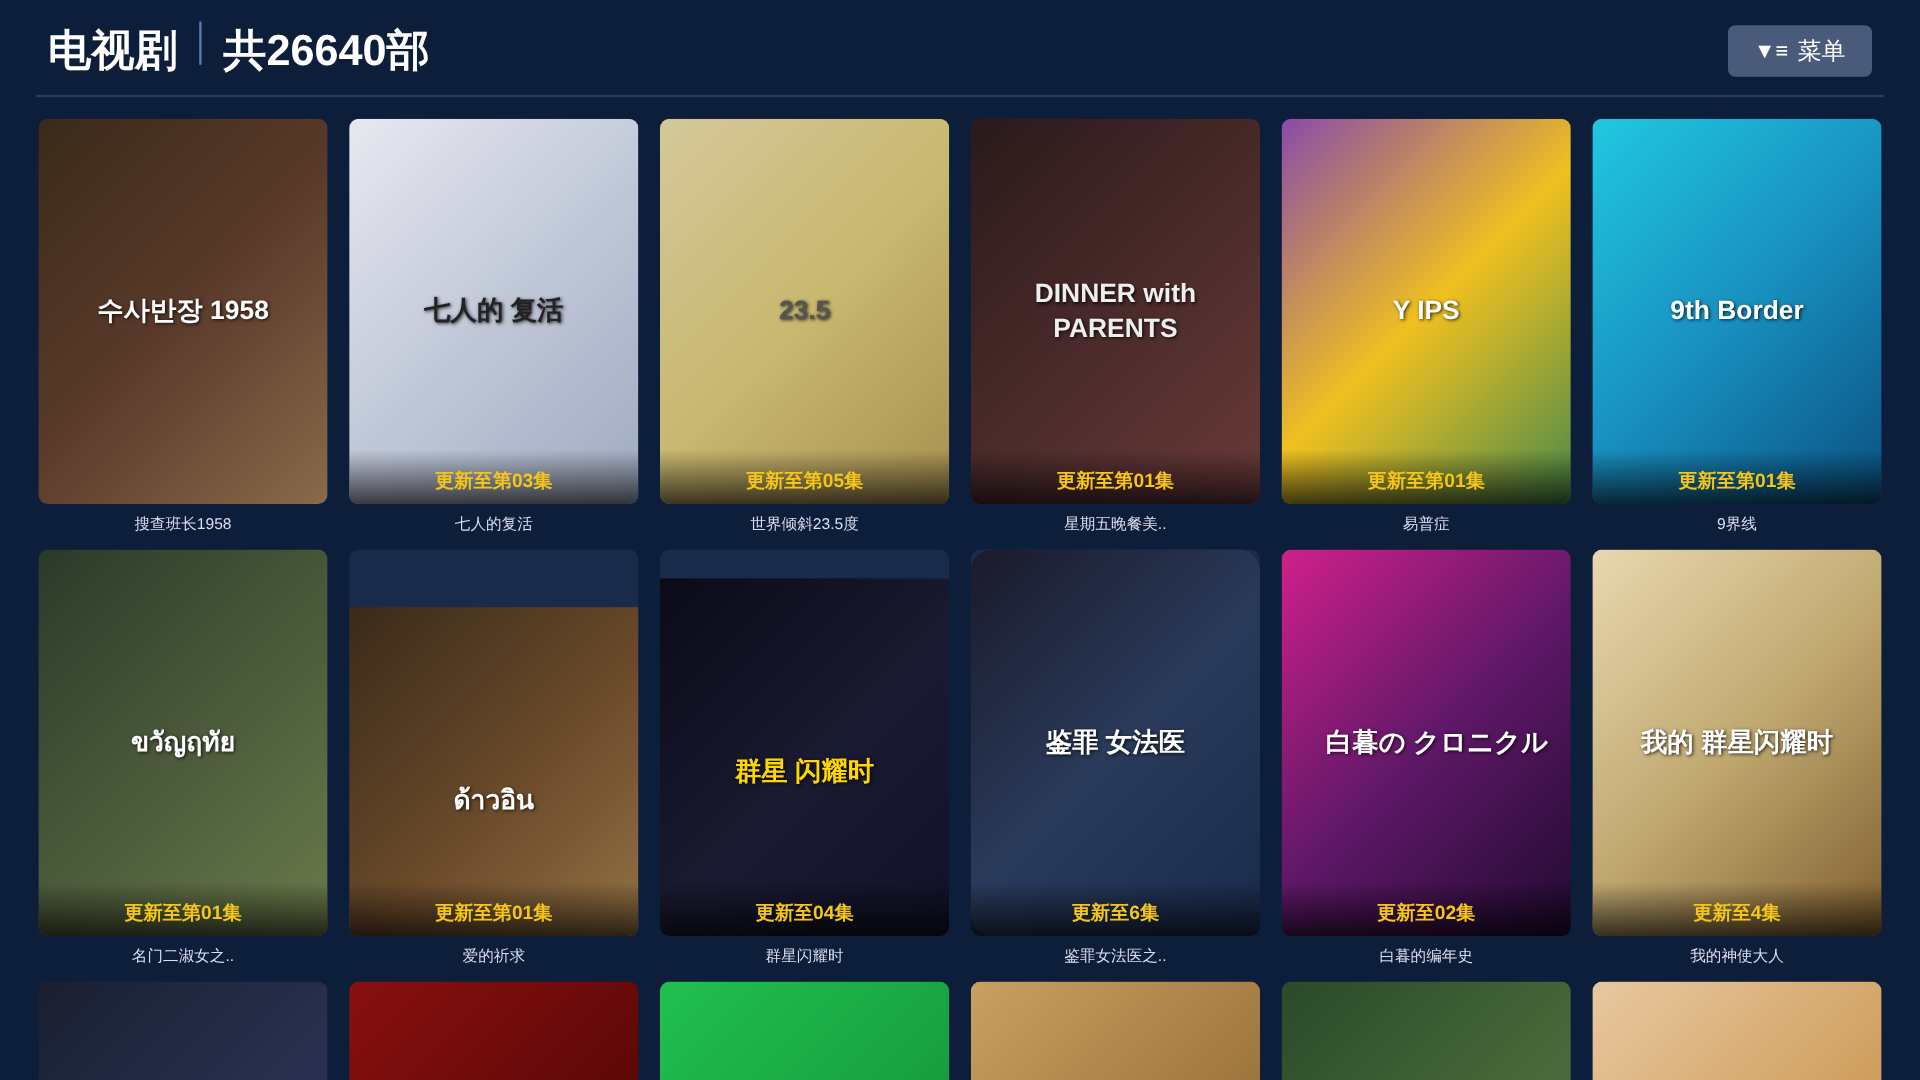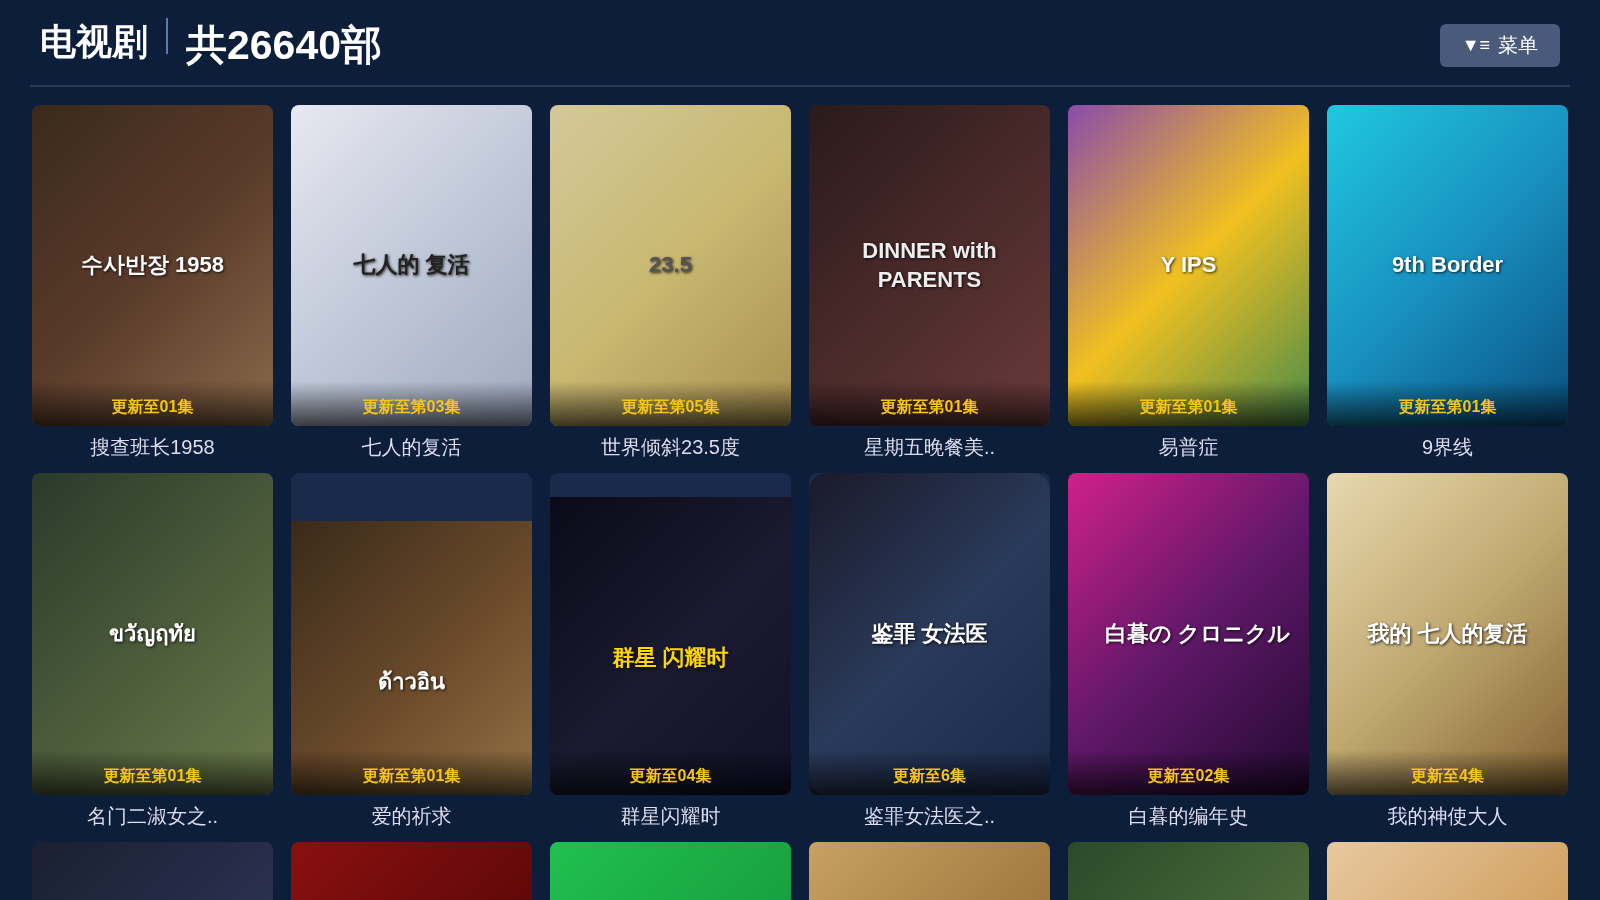--- a/index.html
+++ b/index.html
@@ -27,21 +27,21 @@
       font-weight: bold;
       color: #fff;
     }
     .header-divider {
       width: 2px;
       height: 36px;
       background: #5a7aaa;
       margin: 0 18px;
     }
     .header-count {
-      font-size: 41px;
+      font-size: 36px;
       font-weight: bold;
       color: #fff;
     }
     .menu-btn {
       background: #4a5a7a;
       border: none;
       color: #fff;
       font-size: 20px;
       padding: 8px 22px;
       border-radius: 6px;
@@ -100,21 +100,21 @@
       right: 0;
       background: linear-gradient(transparent, rgba(0,0,0,0.7));
       padding: 16px 8px 8px 8px;
       text-align: center;
       font-size: 16px;
       font-weight: bold;
       color: #f5c518;
     }
     .card-title {
       margin-top: 8px;
-      font-size: 20px;
+      font-size: 13px;
       color: #dde;
       text-align: center;
       width: 100%;
       white-space: nowrap;
       overflow: hidden;
       text-overflow: ellipsis;
     }
 
     
     .poster-1 { background: linear-gradient(135deg, #3a2a1a, #5a3a2a, #8a6a4a); }
@@ -179,21 +179,20 @@
 <div class="grid-container" id="grid-container">
 <div class="grid-row">
       <div class="card">
         <div class="card-poster">
           <div class="card-poster-bg poster-1">
             <div class="poster-text">
               <div class="poster-main-text" style="color: rgb(255, 255, 255);">수사반장
 1958</div>
             </div>
           </div>
-          <div class="card-badge">更新至01集</div>
         </div>
         <div class="card-title">搜查班长1958</div>
       </div>
       <div class="card">
         <div class="card-poster">
           <div class="card-poster-bg poster-2">
             <div class="poster-text">
               <div class="poster-main-text" style="color: rgb(34, 34, 34);">七人的
 复活</div>
             </div>
@@ -307,21 +306,21 @@
           </div>
           <div class="card-badge">更新至02集</div>
         </div>
         <div class="card-title">白暮的编年史</div>
       </div>
       <div class="card">
         <div class="card-poster">
           <div class="card-poster-bg poster-12">
             <div class="poster-text">
               <div class="poster-main-text" style="color: rgb(255, 255, 255);">我的
-七人的复活</div>
+群星闪耀时</div>
             </div>
           </div>
           <div class="card-badge">更新至4集</div>
         </div>
         <div class="card-title">我的神使大人</div>
       </div>
     </div>
     <div class="grid-row partial-row">
       <div class="card">
         <div class="card-poster">

